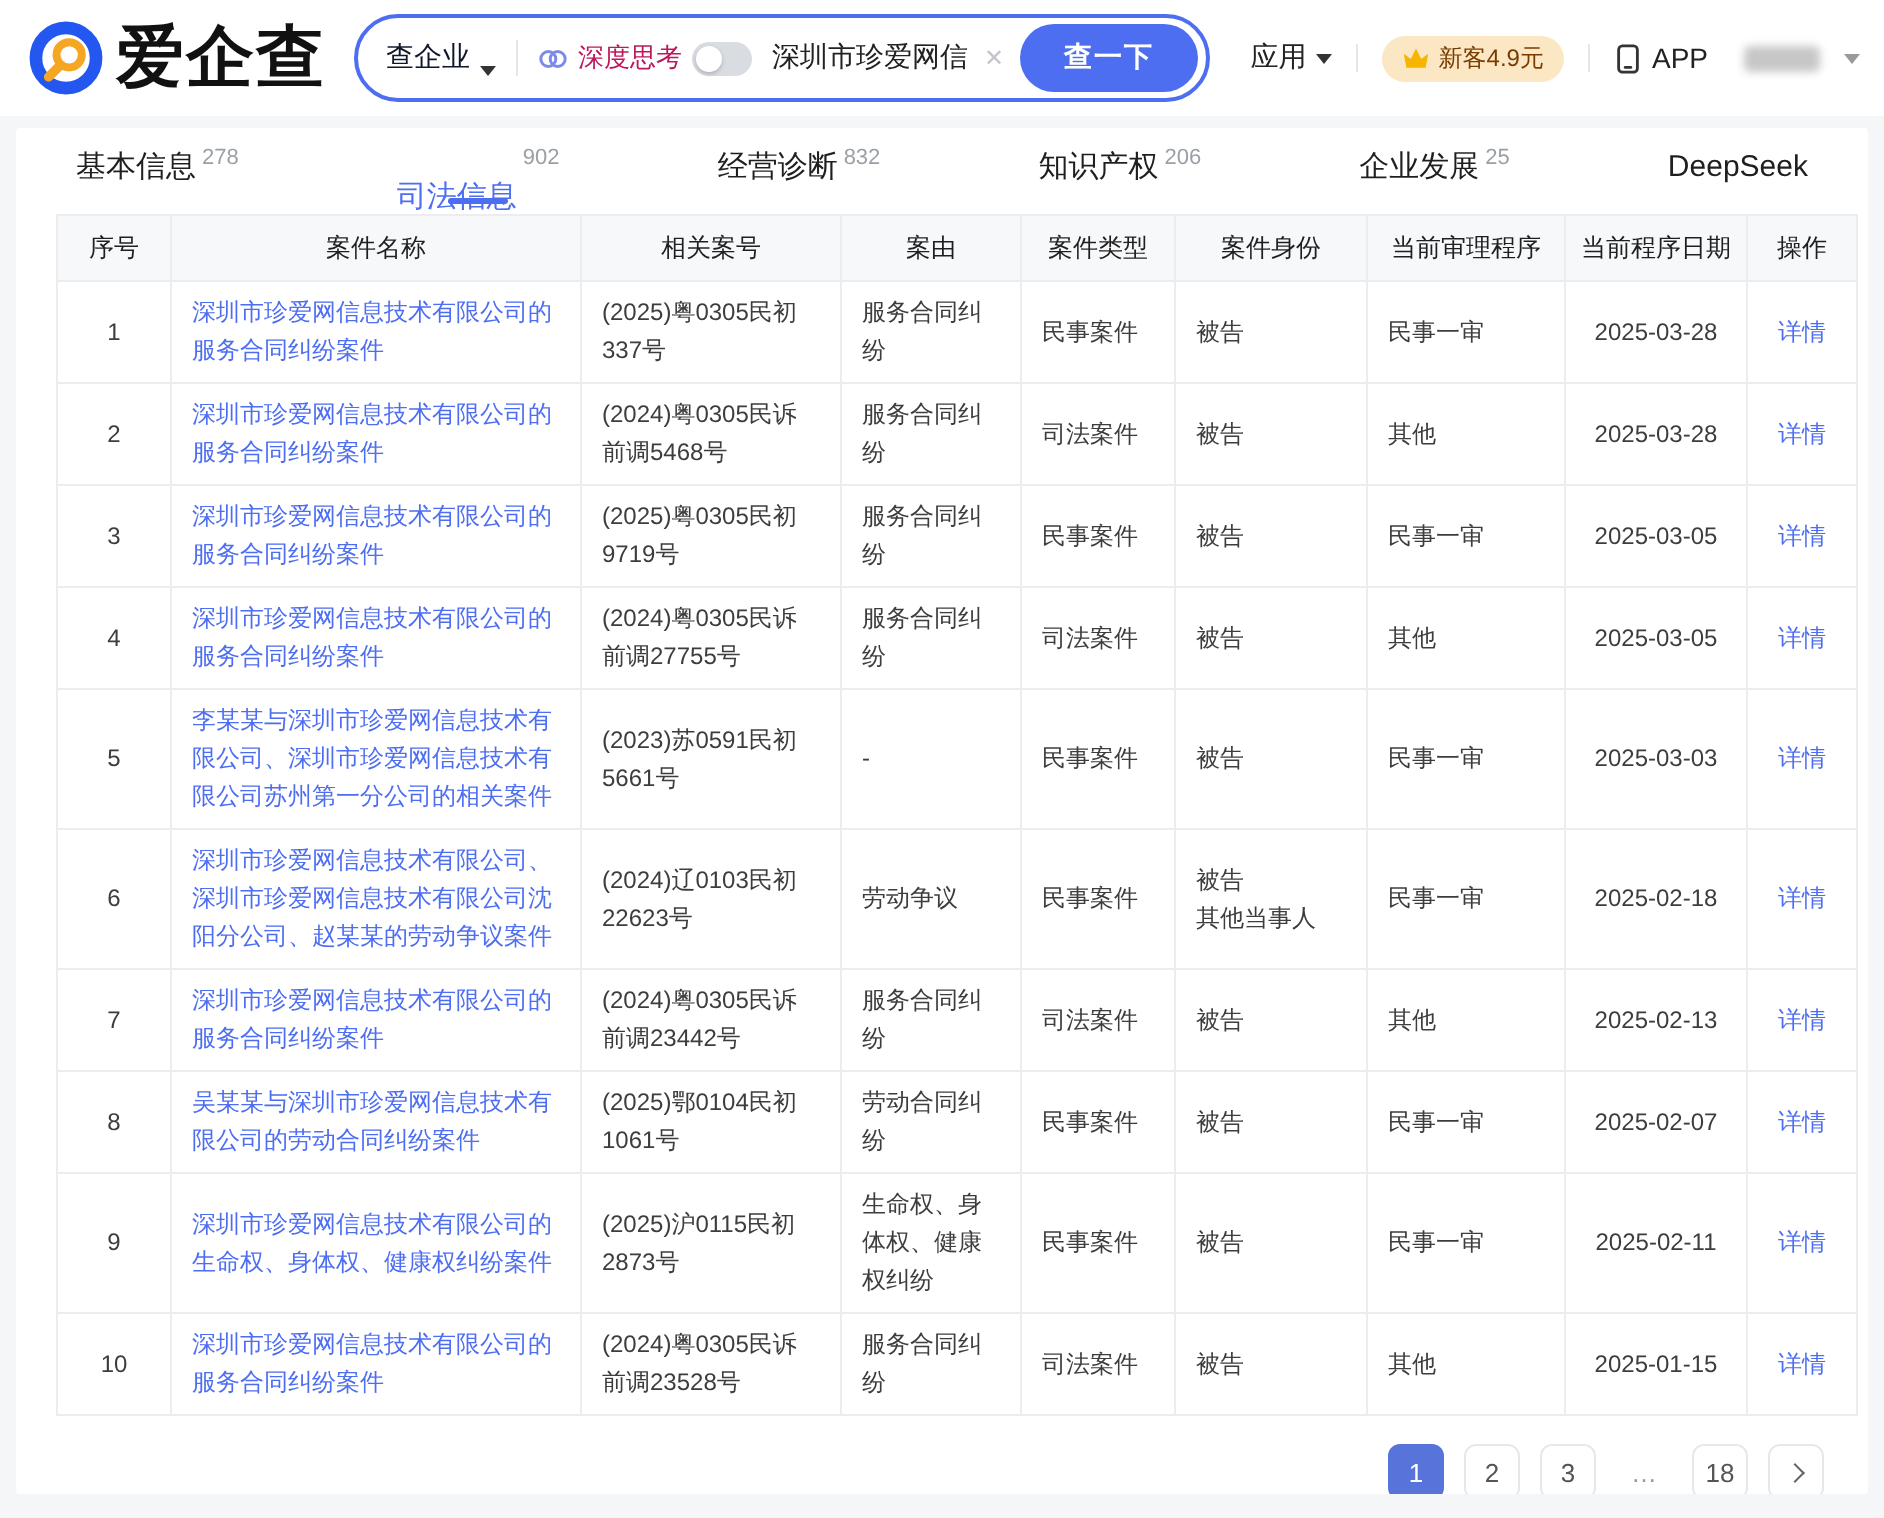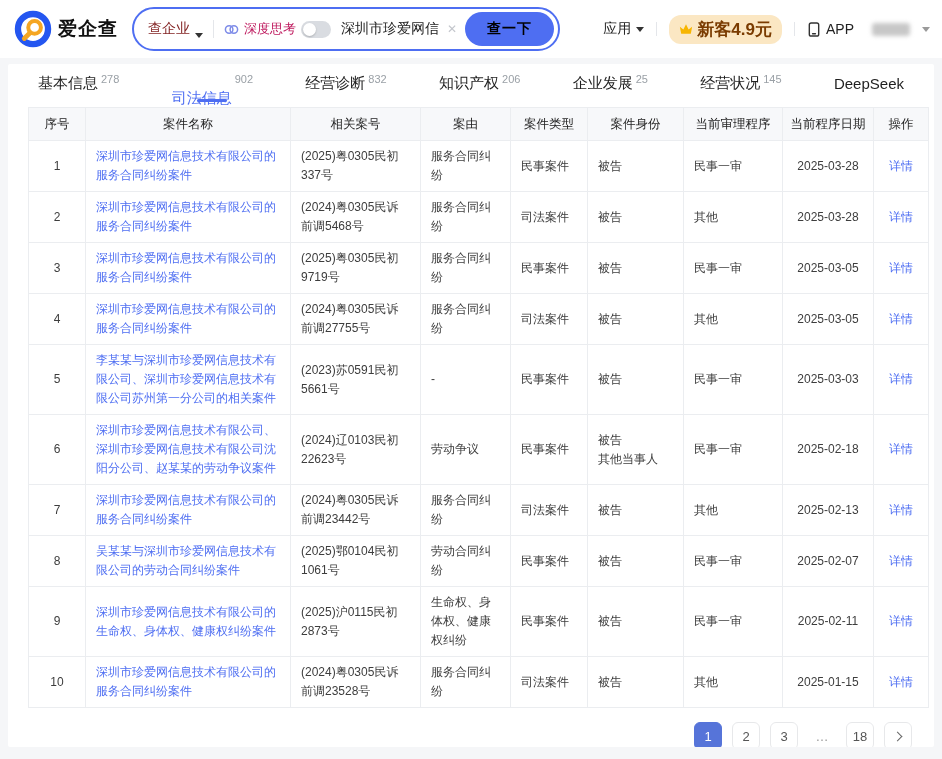--- a/index.html
+++ b/index.html
@@ -7,40 +7,40 @@
     --promo-bg:#fbe7c3; --promo-text:#7a3b00;
     --border:#ebedf0; --thead-bg:#f7f8fa; --page-bg:#f5f6f8;
   }
   *{margin:0;padding:0;box-sizing:border-box;}
   html,body{width:942px;height:759px;overflow:hidden;}
   body{font-family:"Liberation Sans","DejaVu Sans",sans-serif;background:var(--page-bg);color:#333;}
 
   
   .top-header{height:58px;background:#fff;display:flex;align-items:center;padding:0 12px 0 14px;}
   .logo{display:flex;align-items:center;gap:6px;flex:0 0 auto;cursor:pointer;}
-  .logo-text{font-size:19px;font-weight:700;color:#111;letter-spacing:1px;}
+  .logo-text{font-size:34px;font-weight:700;color:#111;letter-spacing:1px;}
   .searchbar{margin-left:14px;display:flex;align-items:center;height:44px;width:428px;
     border:2px solid var(--accent);border-radius:24px;background:#fff;padding:0 4px 0 14px;}
-  .search-cat{display:flex;align-items:flex-end;gap:5px;font-size:14px;color:#7f1d1d;cursor:pointer;white-space:nowrap;}
+  .search-cat{display:flex;align-items:flex-end;gap:5px;font-size:14px;color:#0f172a;cursor:pointer;white-space:nowrap;}
   .caret{width:0;height:0;border-left:4px solid transparent;border-right:4px solid transparent;border-top:5px solid #333;display:inline-block;}
   .vdiv{width:1px;height:18px;background:#e4e6ea;margin:0 10px;}
   .deepthink{display:flex;align-items:center;gap:5px;white-space:nowrap;cursor:pointer;}
   .deepthink .dt-label{font-size:13px;color:#be185d;}
   .toggle{width:30px;height:17px;border-radius:9px;background:#d9dce1;position:relative;display:inline-block;cursor:pointer;}
   .toggle .knob{position:absolute;left:2px;top:2px;width:13px;height:13px;border-radius:50%;background:#fff;box-shadow:0 1px 2px rgba(0,0,0,.2);}
   .search-input{border:none;outline:none;flex:1;font-size:14px;color:#222;margin-left:10px;min-width:0;
     font-family:"Liberation Sans","DejaVu Sans",sans-serif;}
   .clear-icon{color:#c3c6cc;font-size:12px;margin:0 8px;cursor:pointer;flex:0 0 auto;}
   .search-btn{flex:0 0 auto;height:34px;padding:0 22px;border:none;border-radius:18px;background:var(--accent);
-    color:#000000;font-size:14px;font-weight:700;cursor:pointer;letter-spacing:1px;}
+    color:#ffffff;font-size:14px;font-weight:700;cursor:pointer;letter-spacing:1px;}
   .hright{margin-left:auto;display:flex;align-items:center;gap:12px;padding-right:0;text-align:center;}
   .hitem{display:flex;align-items:center;gap:5px;font-size:14px;color:#222;cursor:pointer;white-space:nowrap;}
   .hdiv{width:1px;height:14px;background:#e4e6ea;}
   .promo{display:flex;align-items:center;gap:4px;background:var(--promo-bg);border-radius:12px;
-    padding:3px 10px;font-size:17px;color:var(--promo-text);cursor:pointer;white-space:nowrap;font-weight:bold;}
+    padding:3px 10px;font-size:12px;color:var(--promo-text);cursor:pointer;white-space:nowrap;}
   .avatar-blur{width:38px;height:13px;border-radius:3px;background:#c7c7c7;filter:blur(2px);margin-left:6px;}
   .caret.gray{border-top-color:#9a9a9a;}
 
   
   .card{background:#fff;margin:6px 8px 0;height:683px;overflow:hidden;border-radius:2px;}
 
   
   .tabs{display:flex;justify-content:space-between;height:38px;padding:0 30px 0 30px;}
   .tab{position:relative;display:flex;align-items:flex-start;gap:3px;height:100%;align-items:center;cursor:pointer;}
   .tab .tab-label{font-size:15px;color:#1f1f1f;font-weight:500;}
@@ -142,24 +142,20 @@
         <span class="tab-label">经营诊断</span>
         <span class="tab-count">832</span>
       </div>
       <div class="tab">
         <span class="tab-label">知识产权</span>
         <span class="tab-count">206</span>
       </div>
       <div class="tab">
         <span class="tab-label">企业发展</span>
         <span class="tab-count">25</span>
-      </div>
-      <div class="tab">
-        <span class="tab-label">经营状况</span>
-        <span class="tab-count">145</span>
       </div>
       <div class="tab">
         <span class="tab-label">DeepSeek</span>
       </div>
     </nav>
 
   <div class="table-wrap">
     <table>
       <colgroup>
         <col class="w-no">

